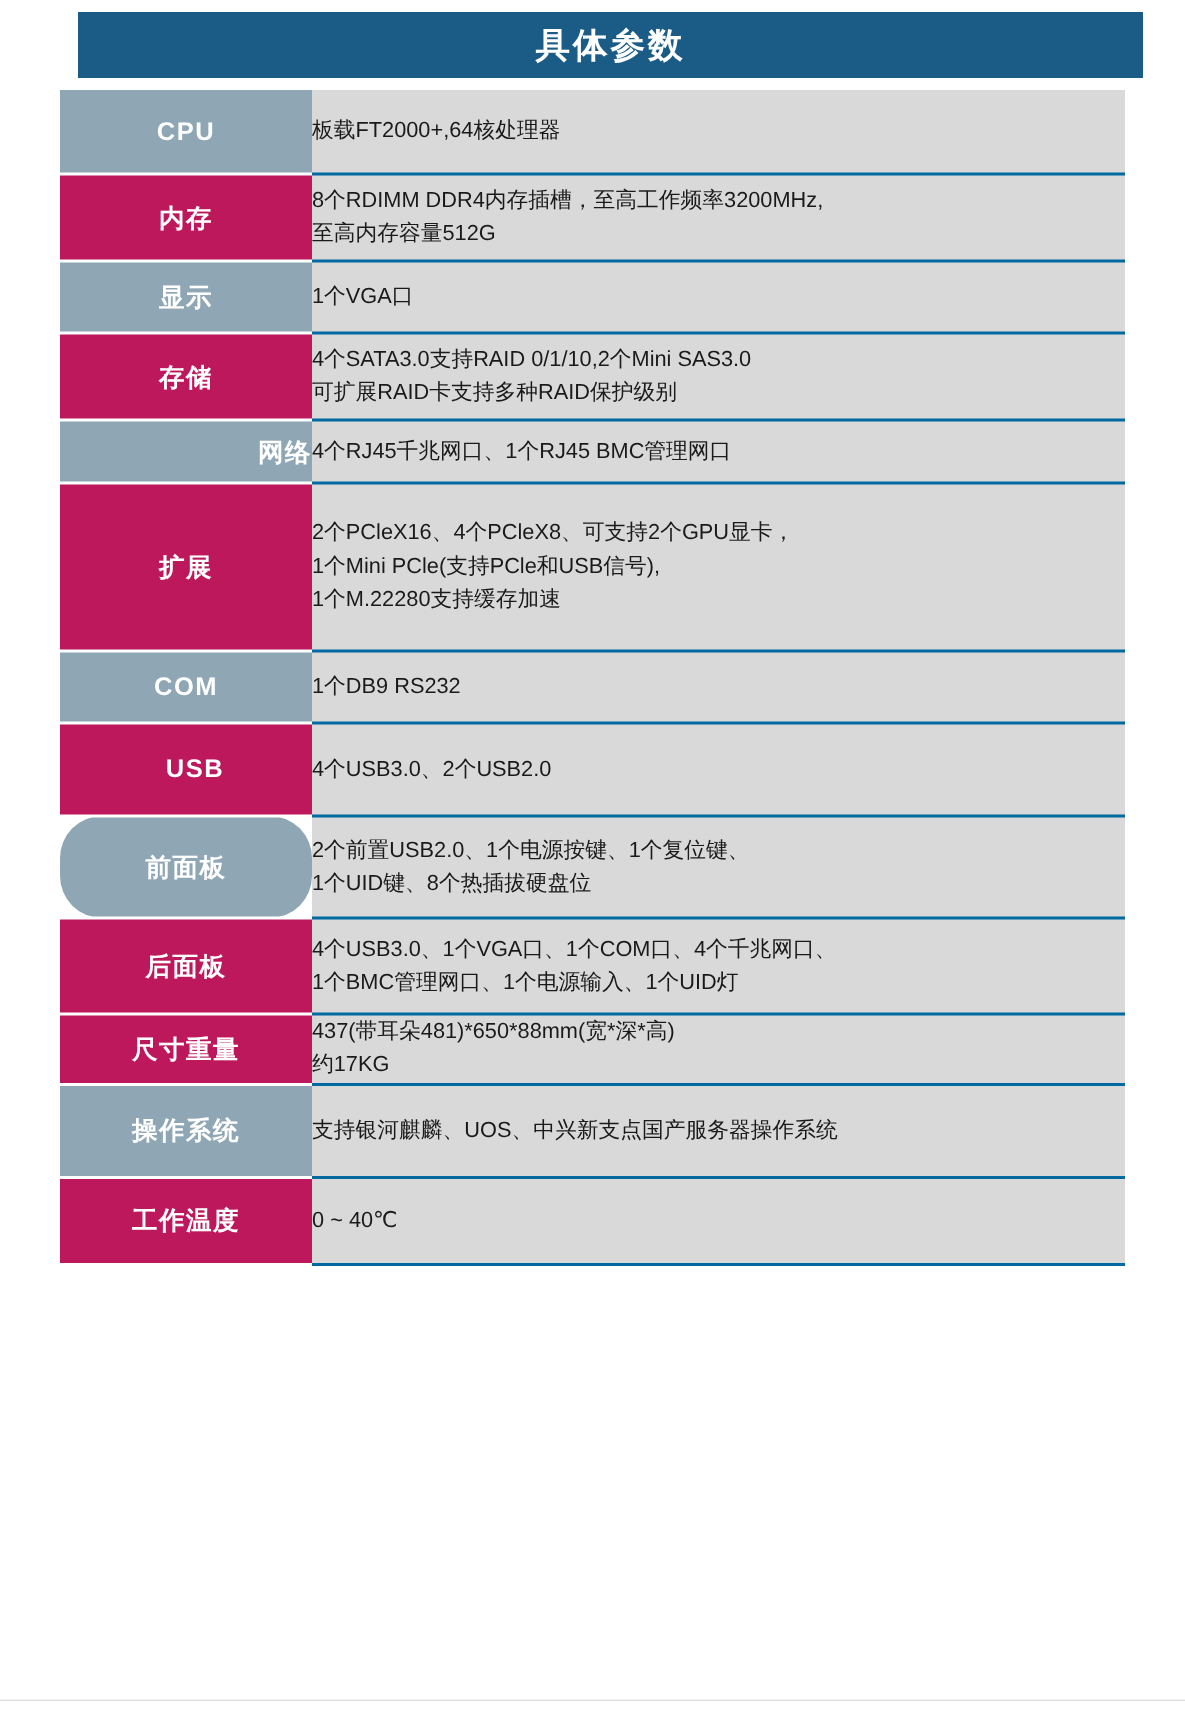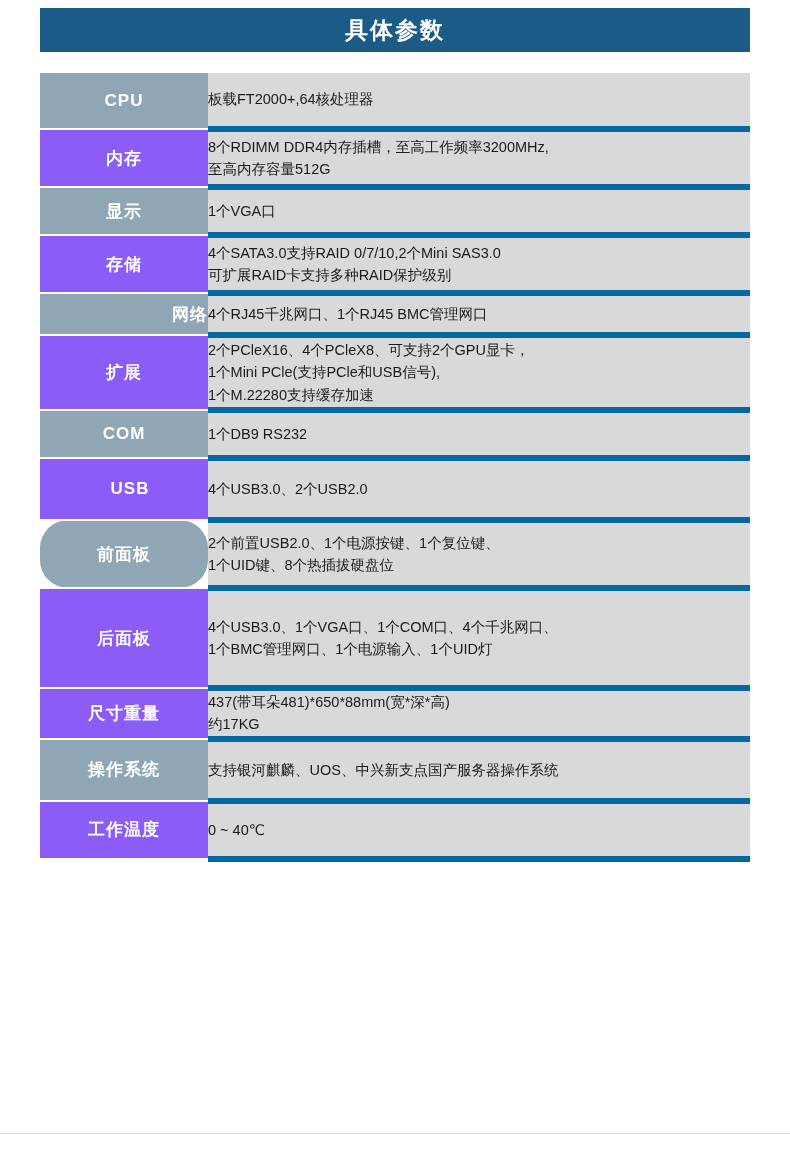--- a/index.html
+++ b/index.html
@@ -15,41 +15,40 @@
     overflow: hidden;
   }
   .page {
     position: relative;
     width: 790px;
     height: 1155px;
     box-sizing: border-box;
   }
   .spec-header {
     position: absolute;
-    left: 40px;
+    left: 52px;
     top: 8px;
     width: 710px;
     height: 44px;
     background: #1a5c86;
     color: #ffffff;
     display: flex;
     align-items: center;
     justify-content: center;
     font-size: 23px;
     font-weight: bold;
     letter-spacing: 2px;
   }
   .spec-table {
     position: absolute;
     left: 40px;
     top: 60px;
     width: 710px;
     border-collapse: collapse;
     table-layout: fixed;
-    margin-top: 13px;
   }
   .spec-table tr {
     background: transparent;
   }
   .spec-table td {
     vertical-align: middle;
     padding: 0;
   }
   .label-cell {
     width: 168px;
@@ -61,28 +60,28 @@
     border-bottom: 2px solid #ffffff;
     box-sizing: border-box;
   }
   .value-cell {
     width: 542px;
     background: #d9d9d9;
     color: #1a1a1a;
     font-size: 14.5px;
     line-height: 1.55;
     padding: 8px 0 8px 14px;
-    border-bottom: 6px solid #0369a1;
+    border-bottom: 2px solid #0369a1;
     box-sizing: border-box;
   }
   .value-cell .line {
     white-space: nowrap;
   }
   
-  .lab-dark { background: #8b5cf6; }
+  .lab-dark { background: #be185d; }
   .lab-light { background: #8fa6b4; }
 
   .bottom-rule {
     position: absolute;
     left: 0;
     top: 1133px;
     width: 790px;
     height: 1px;
     background: #e2e2e2;
   }
@@ -111,32 +110,32 @@
         </tr>
         <tr>
           <td class="label-cell lab-light" style="height: 48px;">显示</td>
           <td class="value-cell">
             <div class="line">1个VGA口</div>
           </td>
         </tr>
         <tr>
           <td class="label-cell lab-dark" style="height: 58px;">存储</td>
           <td class="value-cell">
-            <div class="line">4个SATA3.0支持RAID 0/7/10,2个Mini SAS3.0</div>
+            <div class="line">4个SATA3.0支持RAID 0/1/10,2个Mini SAS3.0</div>
             <div class="line">可扩展RAID卡支持多种RAID保护级别</div>
           </td>
         </tr>
         <tr>
           <td class="label-cell lab-light" style="height: 42px; text-align: right;">网络</td>
           <td class="value-cell">
             <div class="line">4个RJ45千兆网口、1个RJ45 BMC管理网口</div>
           </td>
         </tr>
         <tr>
-          <td class="label-cell lab-dark" style="height: 75px;">扩展</td>
+          <td class="label-cell lab-dark" style="height: 112px;">扩展</td>
           <td class="value-cell">
             <div class="line">2个PCleX16、4个PCleX8、可支持2个GPU显卡，</div>
             <div class="line">1个Mini PCle(支持PCle和USB信号),</div>
             <div class="line">1个M.22280支持缓存加速</div>
           </td>
         </tr>
         <tr>
           <td class="label-cell lab-light" style="height: 48px;">COM</td>
           <td class="value-cell">
             <div class="line">1个DB9 RS232</div>
@@ -149,21 +148,21 @@
           </td>
         </tr>
         <tr>
           <td class="label-cell lab-light" style="height: 68px; border-radius: 28px;">前面板</td>
           <td class="value-cell">
             <div class="line">2个前置USB2.0、1个电源按键、1个复位键、</div>
             <div class="line">1个UID键、8个热插拔硬盘位</div>
           </td>
         </tr>
         <tr>
-          <td class="label-cell lab-dark" style="height: 100px;">后面板</td>
+          <td class="label-cell lab-dark" style="height: 64px;">后面板</td>
           <td class="value-cell">
             <div class="line">4个USB3.0、1个VGA口、1个COM口、4个千兆网口、</div>
             <div class="line">1个BMC管理网口、1个电源输入、1个UID灯</div>
           </td>
         </tr>
         <tr>
           <td class="label-cell lab-dark" style="height: 44px;">尺寸重量</td>
           <td class="value-cell">
             <div class="line">437(带耳朵481)*650*88mm(宽*深*高)</div>
             <div class="line">约17KG</div>

